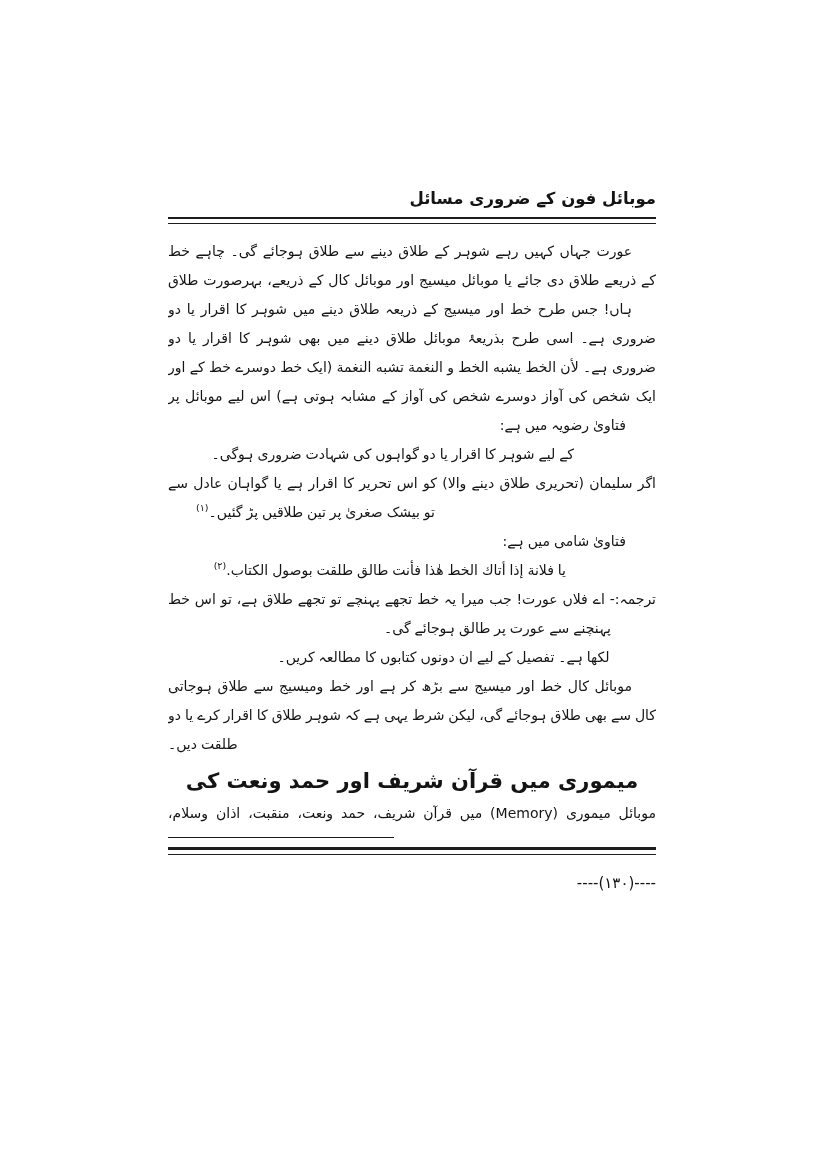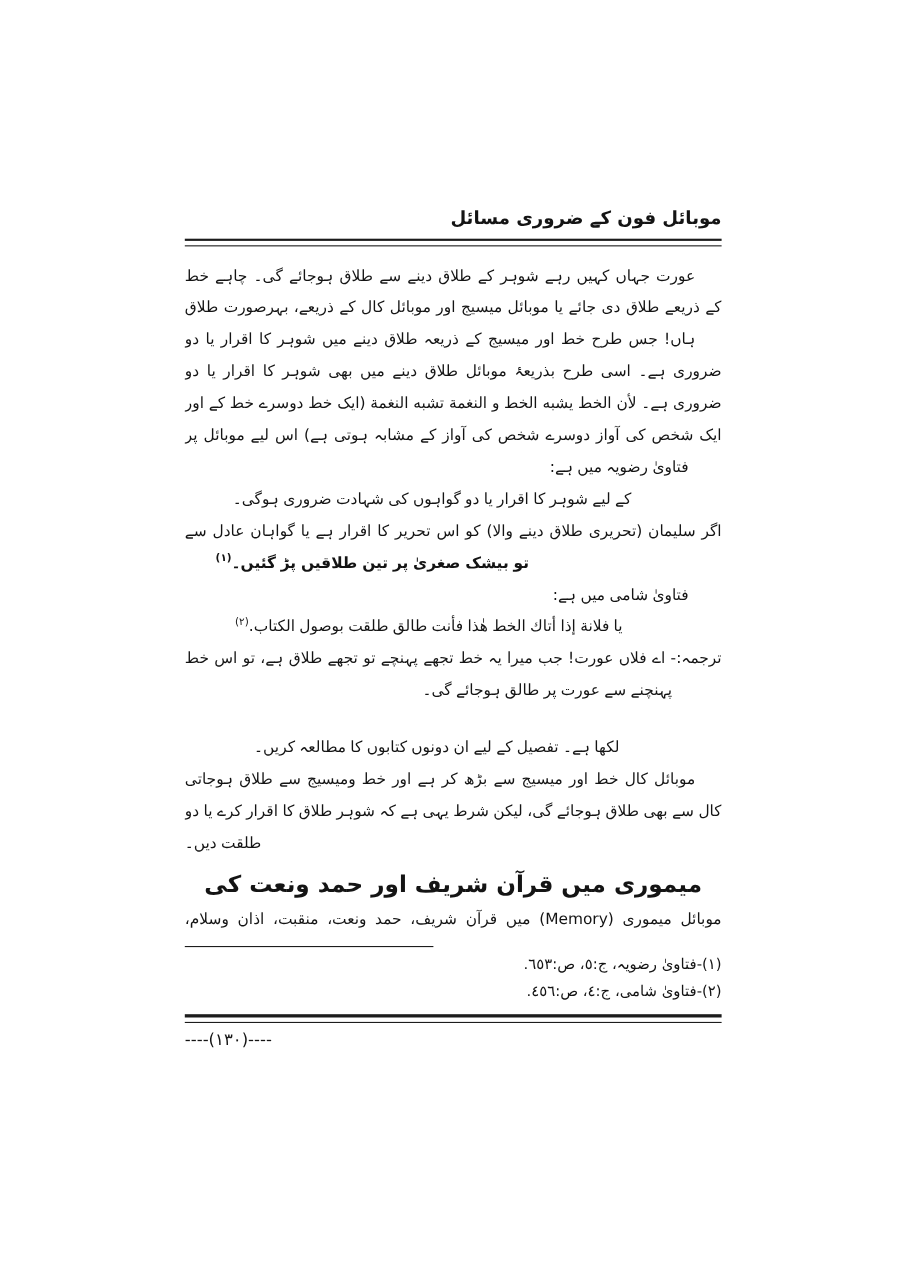--- a/index.html
+++ b/index.html
@@ -22,22 +22,22 @@
     line-height:29px;max-height:29px;overflow:hidden;word-spacing:-0.5px;
   }
   .j{text-align:justify;text-align-last:justify;}
   .indent{padding-right:24px;}
   .r30{text-align:right;padding-left:0;padding-right:30px;}
   .r45{text-align:right;padding-right:45px;}
   .r82{text-align:right;padding-right:82px;}
   .r90{text-align:right;padding-right:90px;}
   .l0{text-align:left;}
   .l28{text-align:left;padding-left:0;padding-right:0;text-align:left;margin-left:0;}
-  .l28{text-align:left;padding-left:28px;font-weight:bold;}
-  .l63{text-align:left;padding-left:63px;margin-top:23px;}
+  .l28{text-align:left;padding-left:28px;}
+  .l63{text-align:center;padding-left:63px;}
   sup.fn{font-size:9.5px;vertical-align:super;line-height:0;}
   .section-heading{
     text-align:center;font-weight:bold;font-size:21px;line-height:36px;
     margin-top:4px;max-height:36px;overflow:hidden;
   }
   .section-intro{
     font-size:14px;line-height:29px;max-height:29px;overflow:hidden;
     text-align:justify;text-align-last:justify;word-spacing:-0.5px;
   }
   .fn-sep{
@@ -45,21 +45,21 @@
     margin-right:0;margin-left:auto;direction:ltr;
   }
   .fn-sep{margin-left:0;margin-right:auto;} 
   .footnotes{font-size:13.5px;text-align:right;line-height:24px;}
   .fn-item{max-height:24px;overflow:hidden;}
   .bottom-rule{
     height:4px;border-top:3px solid #1c1c1c;border-bottom:1.6px solid #1c1c1c;
     margin-top:9px;
   }
   .page-number{
-    text-align:left;font-size:15px;line-height:26px;margin-top:2px;direction:ltr;
+    text-align:right;font-size:15px;line-height:26px;margin-top:15px;direction:ltr;
   }
 </style>
 </head>
 <body>
 
 <div class="page">
   <div class="content">
 
     <div class="header-title">موبائل فون کے ضروری مسائل</div>
     <div class="dbl-rule"></div>
@@ -82,22 +82,18 @@
       <div class="line l63">لکھا ہے۔ تفصیل کے لیے ان دونوں کتابوں کا مطالعہ کریں۔</div>
       <div class="line j indent">موبائل کال خط اور میسیج سے بڑھ کر ہے اور خط ومیسیج سے طلاق ہوجاتی ہے۔ لہذا موبائل</div>
       <div class="line j">کال سے بھی طلاق ہوجائے گی، لیکن شرط یہی ہے کہ شوہر طلاق کا اقرار کرے یا دو گواہ طلاق کی</div>
       <div class="line l0">طلقت دیں۔</div>
     </div>
 
     <div class="section-heading">میموری میں قرآن شریف اور حمد ونعت کی ڈاؤن لوڈنگ</div>
     <div class="section-intro">موبائل میموری (Memory) میں قرآن شریف، حمد ونعت، منقبت، اذان وسلام، اسلامک</div>
 
     <div class="fn-sep"></div>
-    <div class="footnotes">
-      <div class="fn-item">(١)-فتاویٰ رضویہ، ج:٥، ص:٦٥٣.</div>
-      <div class="fn-item">(٢)-فتاویٰ شامی، ج:٤، ص:٤٥٦.</div>
-    </div>
 
     <div class="bottom-rule"></div>
     <div class="page-number">----(۱۳۰)----</div>
 
   </div>
 </div>
 
 </body></html>

